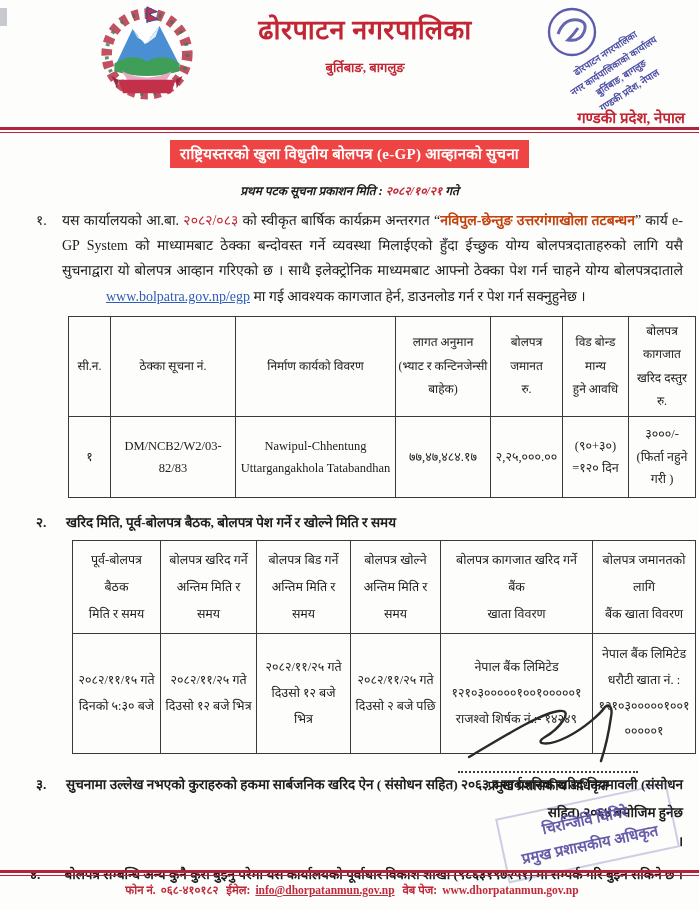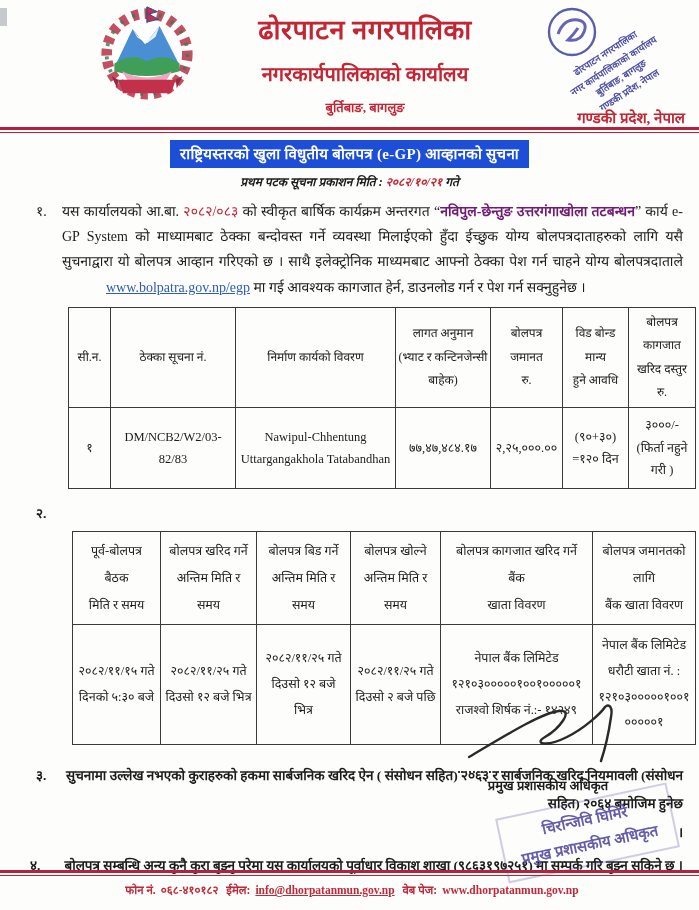--- a/index.html
+++ b/index.html
@@ -22,29 +22,29 @@
     position:absolute; left:6px; top:52px; width:150px;
     transform:rotate(-33deg); transform-origin:40% 40%;
     color:#3f3f9f; font-size:9.5px; font-weight:bold; text-align:center;
     line-height:1.55; white-space:pre-line; opacity:.92;
   }
   .province { position:absolute; right:14px; top:107px; color:#c22634; font-size:15px; font-weight:bold; }
   .head-rule { position:absolute; left:0; right:0; top:127px; height:6px;
     border-top:3px solid #b3243a; border-bottom:1px solid #b3243a; }
   
   .content { position:absolute; left:0; top:138px; width:699px; }
-  .titlebar { width:fit-content; margin:2px auto 0; background:#1d4ed8; color:#fff;
+  .titlebar { width:fit-content; margin:2px auto 0; background:#ef4444; color:#fff;
     font-size:15px; font-weight:bold; padding:3px 10px 5px; letter-spacing:.3px;text-align:right; }
-  .subtitle { text-align:center; font-size:12px; font-weight:bold; font-style:italic; margin-top:5px; }
+  .subtitle { text-align:center; font-size:12px; font-weight:bold; font-style:italic; margin-top:14px; }
   .subtitle .date { color:#c22634; }
   .clause { display:flex; margin:9px 16px 0 36px; font-size:14px; line-height:1.8; }
   .clause .num { width:26px; flex:none; }
   .clause .ctext { flex:1; text-align:justify; }
   .red-inline { color:#c22634; }
-  .red-bold { color:#701a75; font-weight:bold; }
+  .red-bold { color:#c2410c; font-weight:bold; }
   .doclink { color:#2e5cb8; text-decoration:underline;margin-left:44px; }
   .t1title { text-align:center; font-size:14px; font-weight:bold; text-decoration:underline; margin-top:9px; }
   table { border-collapse:collapse; table-layout:fixed; }
   th, td { border:1px solid #3a3a3a; text-align:center; vertical-align:middle;
     white-space:pre-line; padding:3px 2px; font-weight:normal; }
   .table1 { margin:7px 0 0 68px; width:627px; }
   .table1 th { font-size:12px; line-height:1.95; }
   .table1 td { font-size:12.5px; line-height:1.8; padding:6px 2px; }
   .sec-head { display:flex; margin:15px 0 0 36px; font-size:13.5px; font-weight:bold; }
   .sec-head .num { width:30px; flex:none; }
@@ -88,21 +88,20 @@
       <path d="M30,79 L90,79 L85,93 L35,93 Z" fill="#c2304a"></path>
       <path d="M30,79 L23,75 L29,88 Z" fill="#a02540"></path>
       <path d="M90,79 L97,75 L91,88 Z" fill="#a02540"></path>
       <line x1="60" y1="3" x2="60" y2="20" stroke="#555" stroke-width="1"></line>
       <path d="M60,3 l11,5 -9,2.5 10,5.5 -12,2.8 z" fill="#c2304a" stroke="#2b4da0" stroke-width="1"></path>
     </svg>
   </div>
 
   <div class="head-center">
     <div class="muni">ढोरपाटन नगरपालिका</div>
-    <div class="office">नगरकार्यपालिकाको कार्यालय</div>
     <div class="addr">बुर्तिबाङ, बागलुङ</div>
   </div>
 
   <div class="stamp-top">
     <span class="scribble">
       <svg width="56" height="56" viewBox="0 0 56 56">
         <circle cx="28" cy="28" r="23" fill="none" stroke="#3f3f9f" stroke-width="2.4" opacity="0.85"></circle>
         <path d="M14,30 Q20,14 34,16 Q44,18 40,28 Q36,38 24,36 Q30,30 34,24" fill="none" stroke="#3f3f9f" stroke-width="3" opacity="0.8"></path>
       </svg>
     </span>
@@ -169,20 +168,21 @@
 =१२० दिन</td>
         <td>३०००/-
 (फिर्ता नहुने
 गरी )</td>
       </tr>
     </tbody>
       </table>
 
     <div class="sec-head">
       <span class="num">२.</span>
+      <span>खरिद मिति, पूर्व-बोलपत्र बैठक, बोलपत्र पेश गर्ने र खोल्ने मिति र समय</span>
     </div>
 
     <table class="table2">
       <colgroup>
         <col style="width:88px">
           <col style="width:96px">
           <col style="width:94px">
         <col style="width:90px">
           <col style="width:152px">
           <col style="width:103px">

